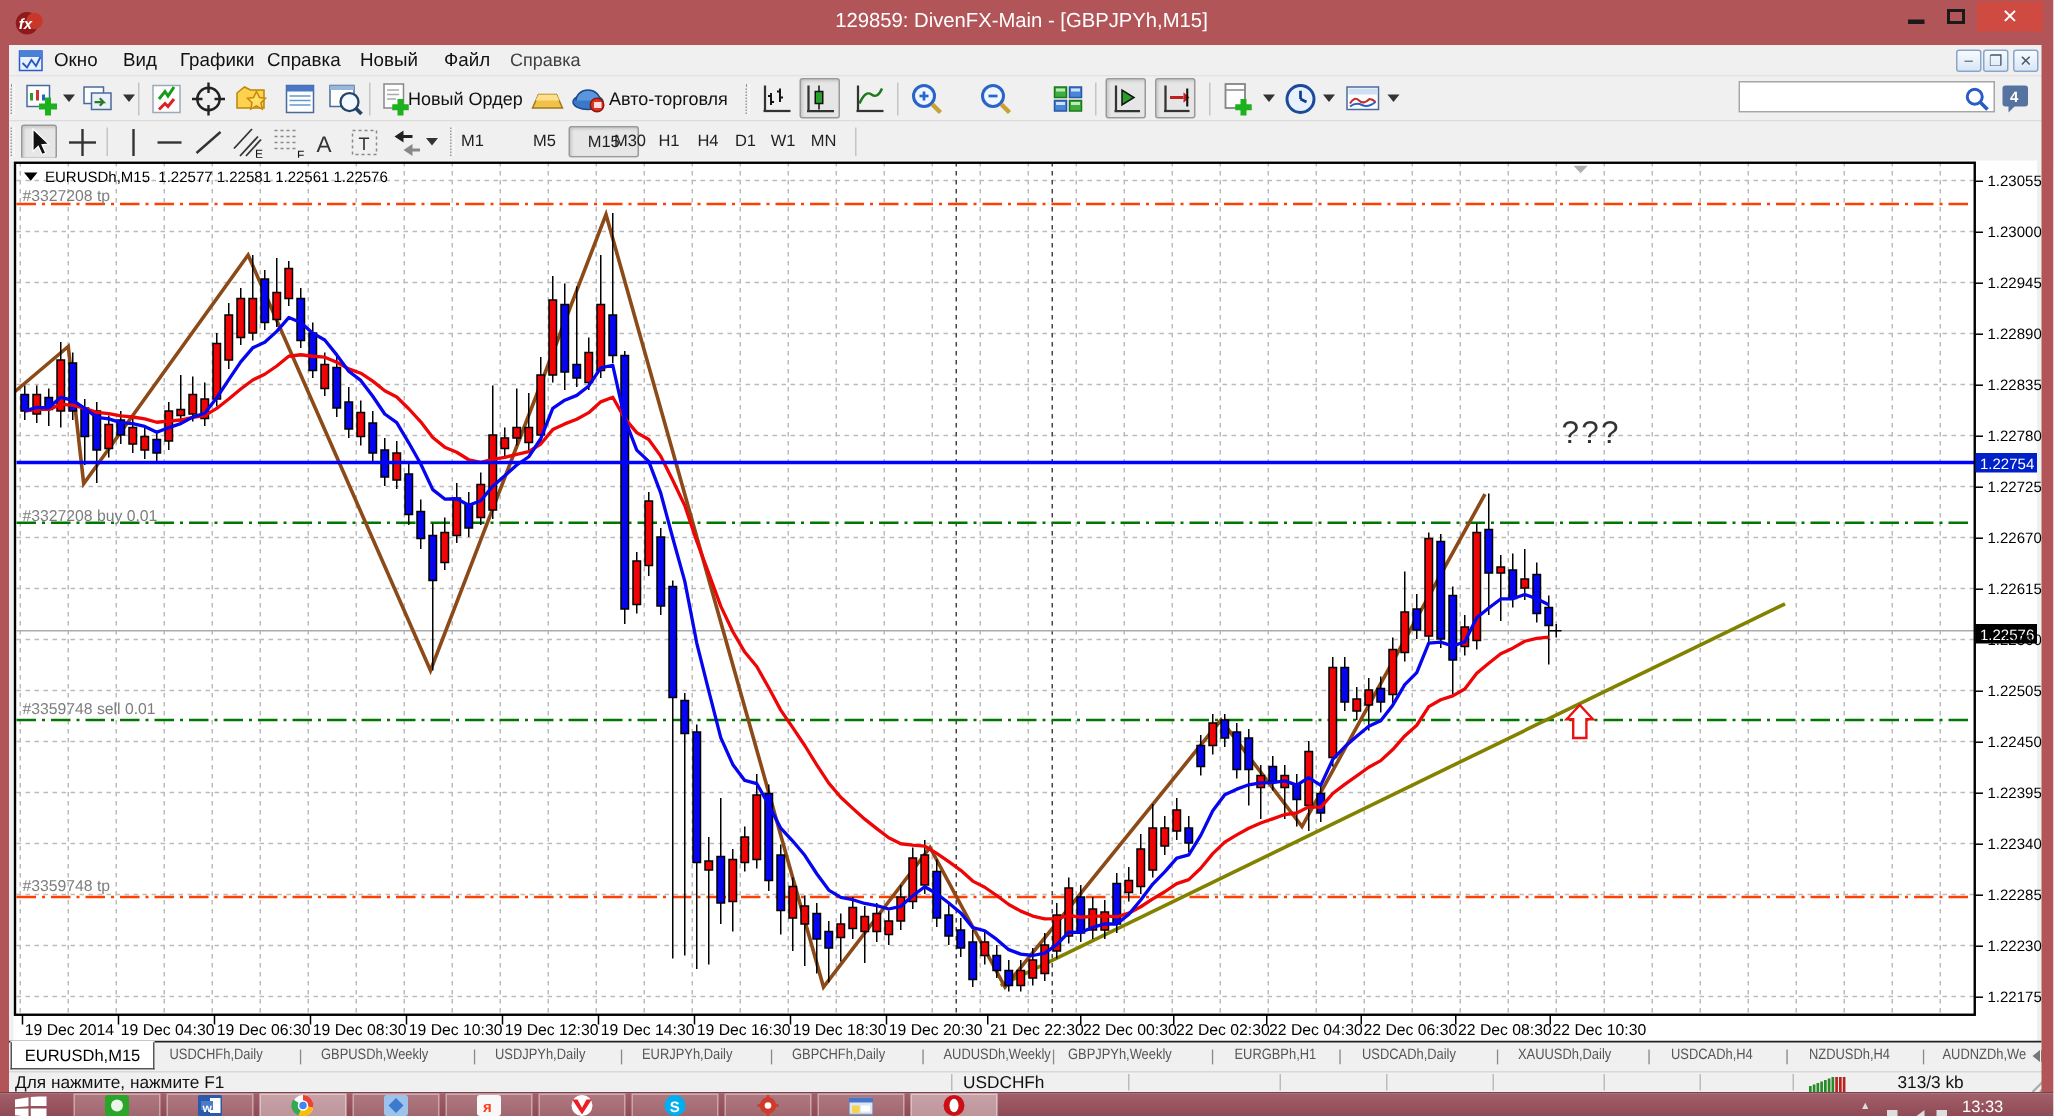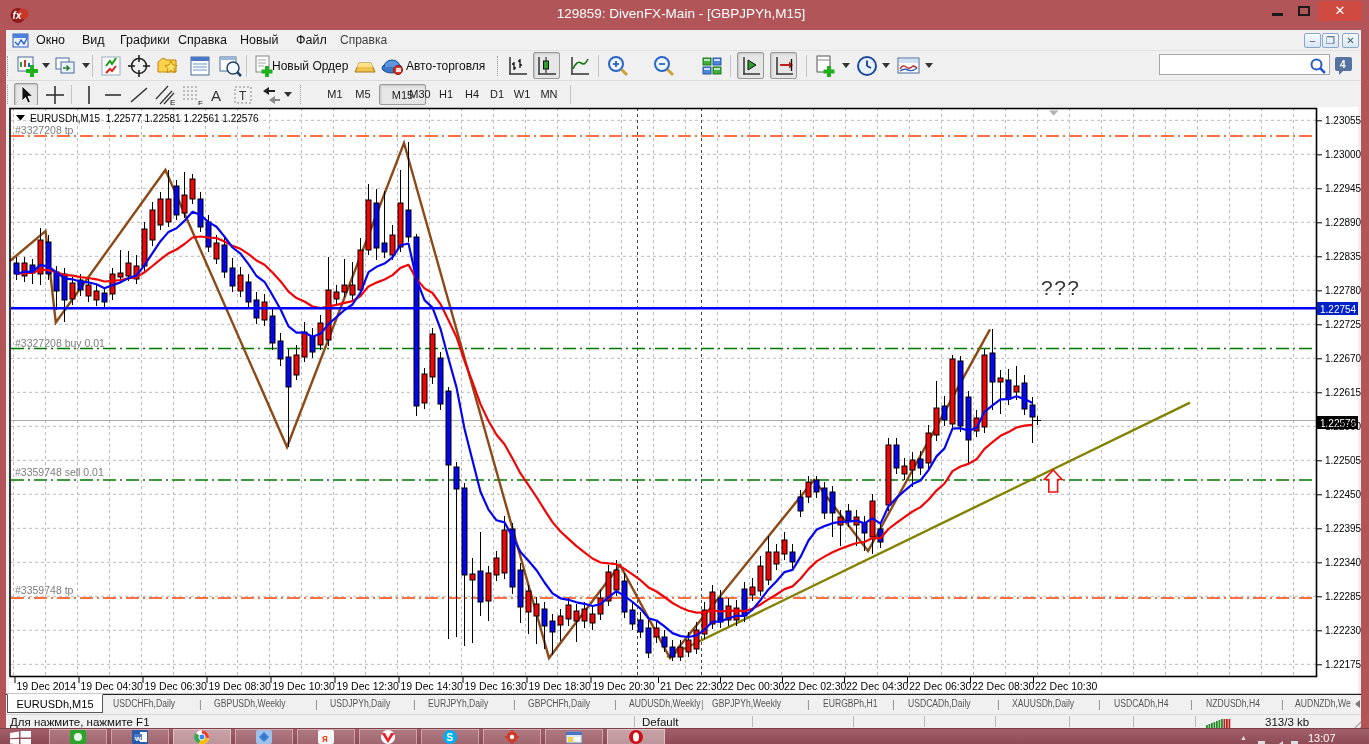--- a/index.html
+++ b/index.html
@@ -243,21 +243,21 @@
 <div class="abs" style="left:232px;top:84px"><svg width="22" height="22" viewBox="0 0 22 22">
       <rect x="3" y="3" width="16" height="16" fill="none" stroke="#888" stroke-dasharray="2 2"></rect>
       <text x="7" y="16" style="font:12px Liberation Sans" fill="#333">T</text>
     </svg></div>
 <div class="abs" style="left:259px;top:83px"><svg width="24" height="24" viewBox="0 0 24 24">
       <path d="M4 8 l6 -4 0 3 6 0 0 2 -6 0 0 3 z" fill="#222"></path>
       <path d="M10 17 l6 4 0 -3 5 0 0 -2 -5 0 0 -3 z" fill="#888"></path>
     </svg></div>
 <div style="position:absolute;left:284px;top:92px;border:4px solid transparent;border-top:5px solid #333;width:0;height:0"></div>
 <div class="grip" style="left:300px;top:85px;bottom:auto;height:19px"></div>
-<div class="tfb" style="left:324px;width:22px;top:84px">M1</div>
+<div class="tfb" style="left:304px;width:22px;top:84px">M1</div>
 <div class="tfb" style="left:352px;width:22px;top:84px">M5</div>
 <div class="tfb pressed" style="left:379px;width:47px;top:84px;height:21px">M15</div>
 <div class="tfb" style="left:407px;width:26px;top:84px">M30</div>
 <div class="tfb" style="left:436px;width:20px;top:84px">H1</div>
 <div class="tfb" style="left:462px;width:20px;top:84px">H4</div>
 <div class="tfb" style="left:488px;width:18px;top:84px">D1</div>
 <div class="tfb" style="left:512px;width:20px;top:84px">W1</div>
 <div class="tfb" style="left:538px;width:22px;top:84px">MN</div>
 <div class="sep" style="left:570px;top:85px;bottom:auto;height:19px"></div>
 <div class="abs" style="left:0;top:105px;width:1369px;height:591px"><svg id="chart" width="1369" height="591" viewBox="0 0 1369 591">
@@ -711,21 +711,21 @@
 <div class="tsep" style="left:807px;top:698px">|</div>
 <div class="tsep" style="left:892px;top:698px">|</div>
 <div class="tsep" style="left:997px;top:698px">|</div>
 <div class="tsep" style="left:1098px;top:698px">|</div>
 <div class="tsep" style="left:1190px;top:698px">|</div>
 <div class="tsep" style="left:1281px;top:698px">|</div>
 <div style="position:absolute;left:1351px;top:700px;width:0;height:0;border:4px solid transparent;border-right:5px solid #777"></div>
 <div style="position:absolute;left:1361px;top:700px;width:0;height:0;border:4px solid transparent;border-left:5px solid #111"></div>
 <div style="position:absolute;left:0;top:714px;width:1369px;height:14px;background:#f0f0f0;border-top:1px solid #d8d8d8"></div>
 <div style="position:absolute;left:10px;top:716px;font-size:11.5px;color:#111">Для нажмите, нажмите F1</div>
-<div style="position:absolute;left:642px;top:716px;font-size:11.5px;color:#111">Default</div>
+<div style="position:absolute;left:642px;top:716px;font-size:11.5px;color:#111">USDCHFh</div>
 <div style="position:absolute;left:634px;top:716px;width:1px;height:11px;background:#bbb"></div>
 <div style="position:absolute;left:752px;top:716px;width:1px;height:11px;background:#bbb"></div>
 <div style="position:absolute;left:853px;top:716px;width:1px;height:11px;background:#bbb"></div>
 <div style="position:absolute;left:924px;top:716px;width:1px;height:11px;background:#bbb"></div>
 <div style="position:absolute;left:995px;top:716px;width:1px;height:11px;background:#bbb"></div>
 <div style="position:absolute;left:1069px;top:716px;width:1px;height:11px;background:#bbb"></div>
 <div style="position:absolute;left:1133px;top:716px;width:1px;height:11px;background:#bbb"></div>
 <div style="position:absolute;left:1195px;top:716px;width:1px;height:11px;background:#bbb"></div>
 <div class="abs" style="left:1204px;top:716px"><svg width="28" height="11" viewBox="0 0 28 11">
       <rect x="2.0" y="6" width="1.8" height="4" fill="#2a8a2a"></rect>
@@ -823,14 +823,14 @@
 <div class="abs" style="left:1257px;top:734px"><svg width="10" height="8">
       <rect x="1" y="1" width="7" height="5" fill="#ddd"></rect>
       <rect x="2" y="6" width="5" height="1.5" fill="#ddd"></rect>
     </svg></div>
 <div class="abs" style="left:1274px;top:734px"><svg width="10" height="8">
       <polygon points="1,7 9,7 9,1" fill="#ddd"></polygon>
     </svg></div>
 <div class="abs" style="left:1290px;top:734px"><svg width="9" height="8">
       <rect x="1" y="1" width="7" height="6" fill="#ddd"></rect>
     </svg></div>
-<div style="position:absolute;left:1308px;top:732px;color:#fff;font-size:11px">13:07</div>
+<div style="position:absolute;left:1308px;top:732px;color:#fff;font-size:11px">13:33</div>
 <div style="position:absolute;left:0;top:30px;width:6px;height:698px;background:#b25559"></div>
 <div style="position:absolute;left:1361px;top:30px;width:8px;height:698px;background:#b25559"></div>
 </body></html>

